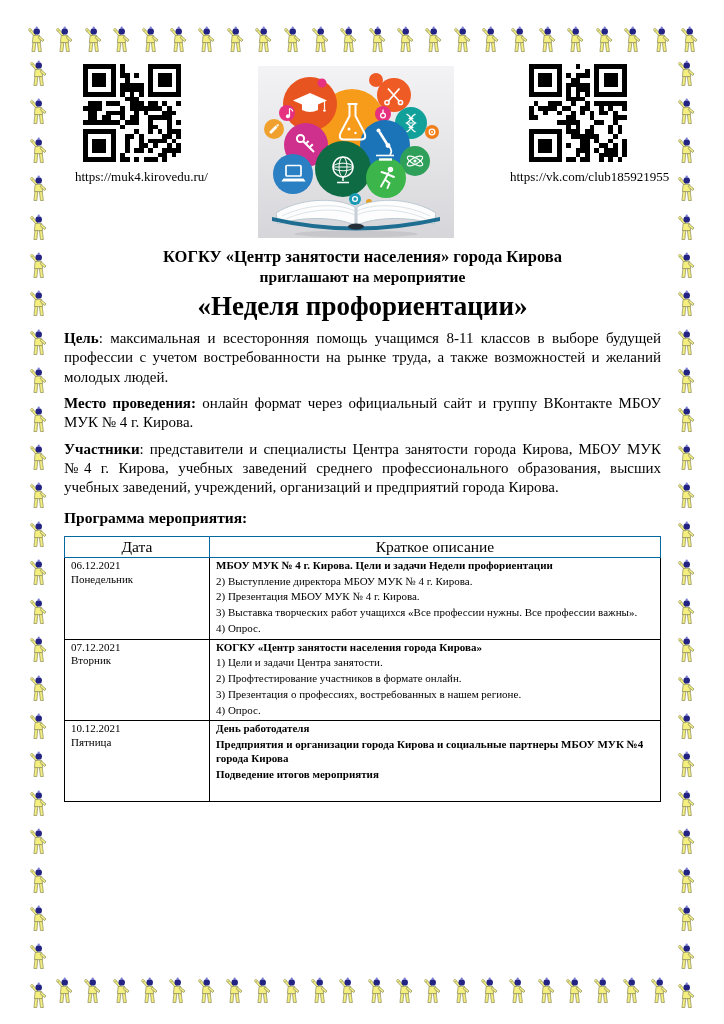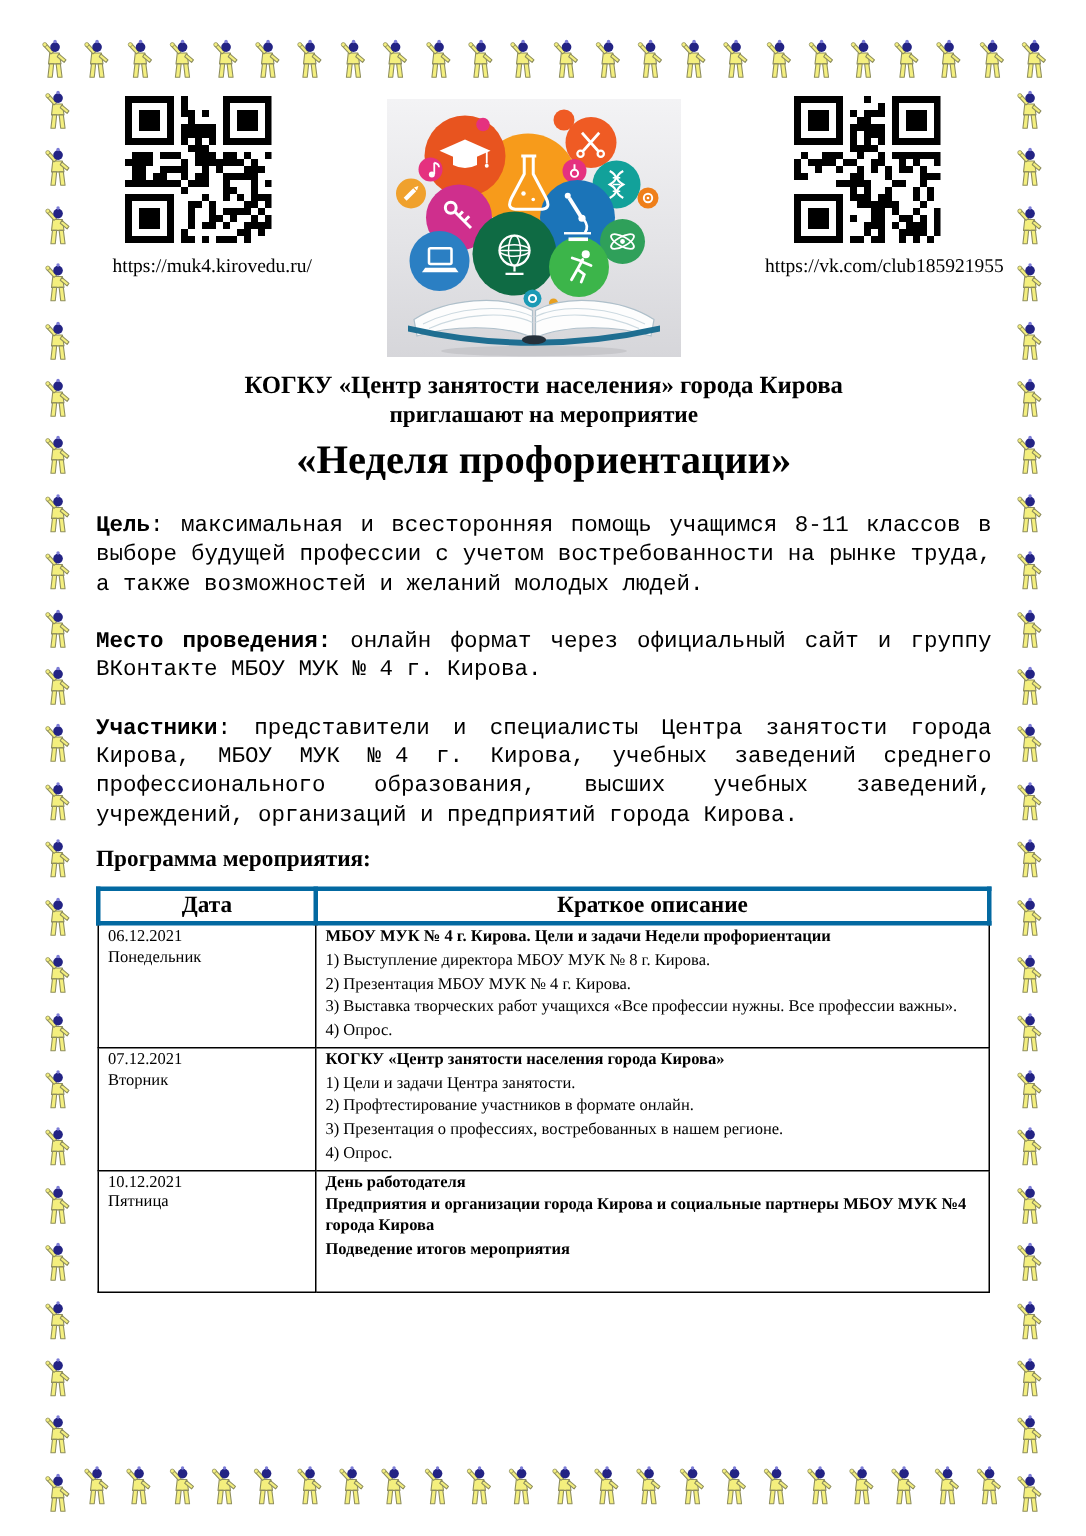--- a/index.html
+++ b/index.html
@@ -22,27 +22,27 @@
   .qr-svg{width:98px;height:98px;display:block;margin:0 auto;background:#fff;}
   .qr-label{font-weight:normal;font-size:13px;margin-top:7px;white-space:nowrap;margin-left:18px;}
   
   #illustration{position:absolute;left:258px;top:66px;width:196px;height:172px;}
   
   #content{position:absolute;left:64px;top:246px;width:597px;}
   .hdr{ text-align:center;font-weight:bold;}
   .hdr-line{font-size:16.5px;line-height:1.28;}
   .hdr-sub{font-size:15.5px;line-height:1.26;}
   .hdr-big{font-size:27px;line-height:1.2;margin-top:3px;}
-  .para{font-size:15px;line-height:1.29;text-align:justify;margin-top:19px;font-family:Liberation Mono, monospace;}
+  .para{font-size:15px;line-height:1.29;text-align:justify;margin-top:7px;}
   .para .lbl{font-weight:bold;}
   .prog-heading{font-weight:bold;font-size:15.5px;margin-top:11px;}
   
   table.prog{border-collapse:collapse;width:100%;margin-top:9px;border:1.5px solid #000;}
   table.prog col.c1{width:145px;}
-  table.prog th{border:3px solid #0369a1;font-size:15.5px;font-weight:bold;text-align:center;padding:1px 4px;}
+  table.prog th{border:1px solid #0369a1;font-size:15.5px;font-weight:normal;text-align:center;padding:1px 4px;}
   table.prog td{border:1px solid #000;font-size:11px;line-height:1.25;vertical-align:top;padding:1px 6px 3px 6px;}
   .bold{font-weight:bold;}
   .item{margin-top:2px;}
   .pad-b{padding-bottom:20px !important;}
 </style>
 </head>
 <body>
 
 <svg class="defs-hidden" aria-hidden="true">
   <symbol id="figure-sym" viewBox="0 0 20 27">
@@ -984,21 +984,21 @@
       </tr>
     </thead>
     <tbody>
       <tr>
         <td>
           <div>06.12.2021</div>
           <div>Понедельник</div>
         </td>
         <td>
           <div class="bold">МБОУ МУК № 4 г. Кирова. Цели и задачи Недели профориентации</div>
-          <div class="item">1) Выступление директора МБОУ МУК № 8 г. Кирова.</div>
+          <div class="item">2) Выступление директора МБОУ МУК № 4 г. Кирова.</div>
           <div class="item">2) Презентация МБОУ МУК № 4 г. Кирова.</div>
           <div class="item">3) Выставка творческих работ учащихся «Все профессии нужны. Все профессии важны».</div>
           <div class="item">4) Опрос.</div>
         </td>
       </tr>
       <tr>
         <td>
           <div>07.12.2021</div>
           <div>Вторник</div>
         </td>

